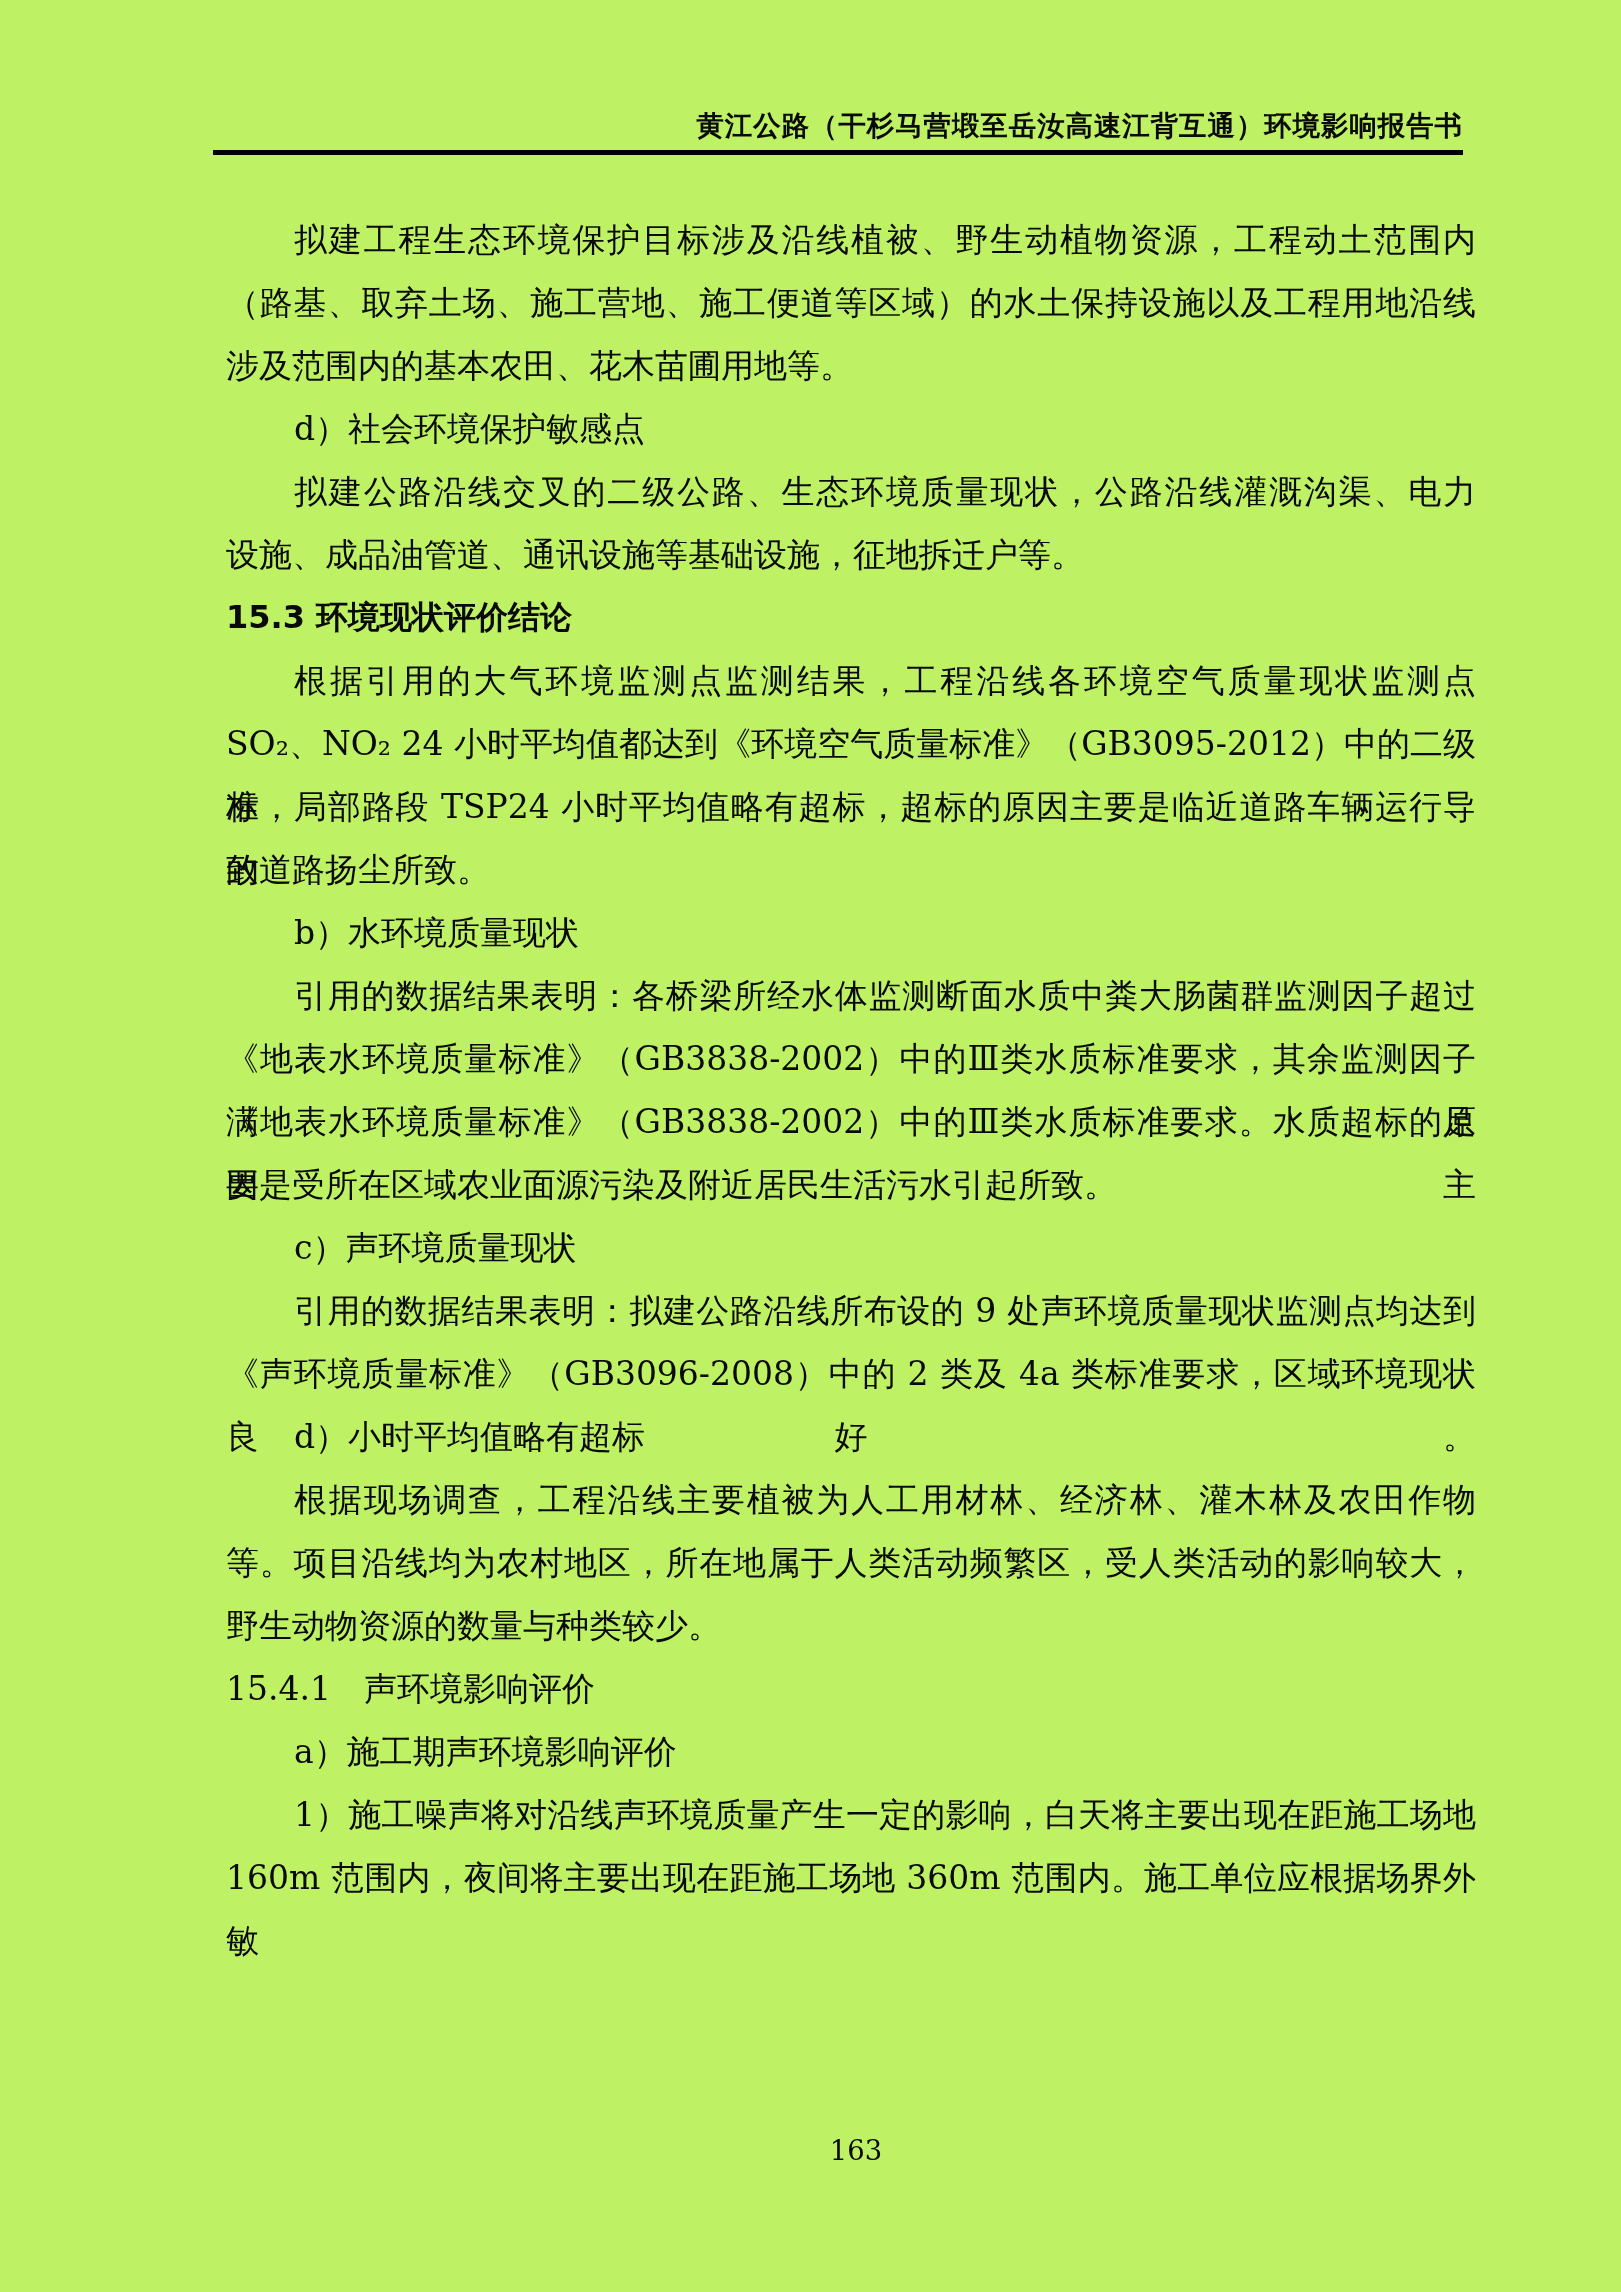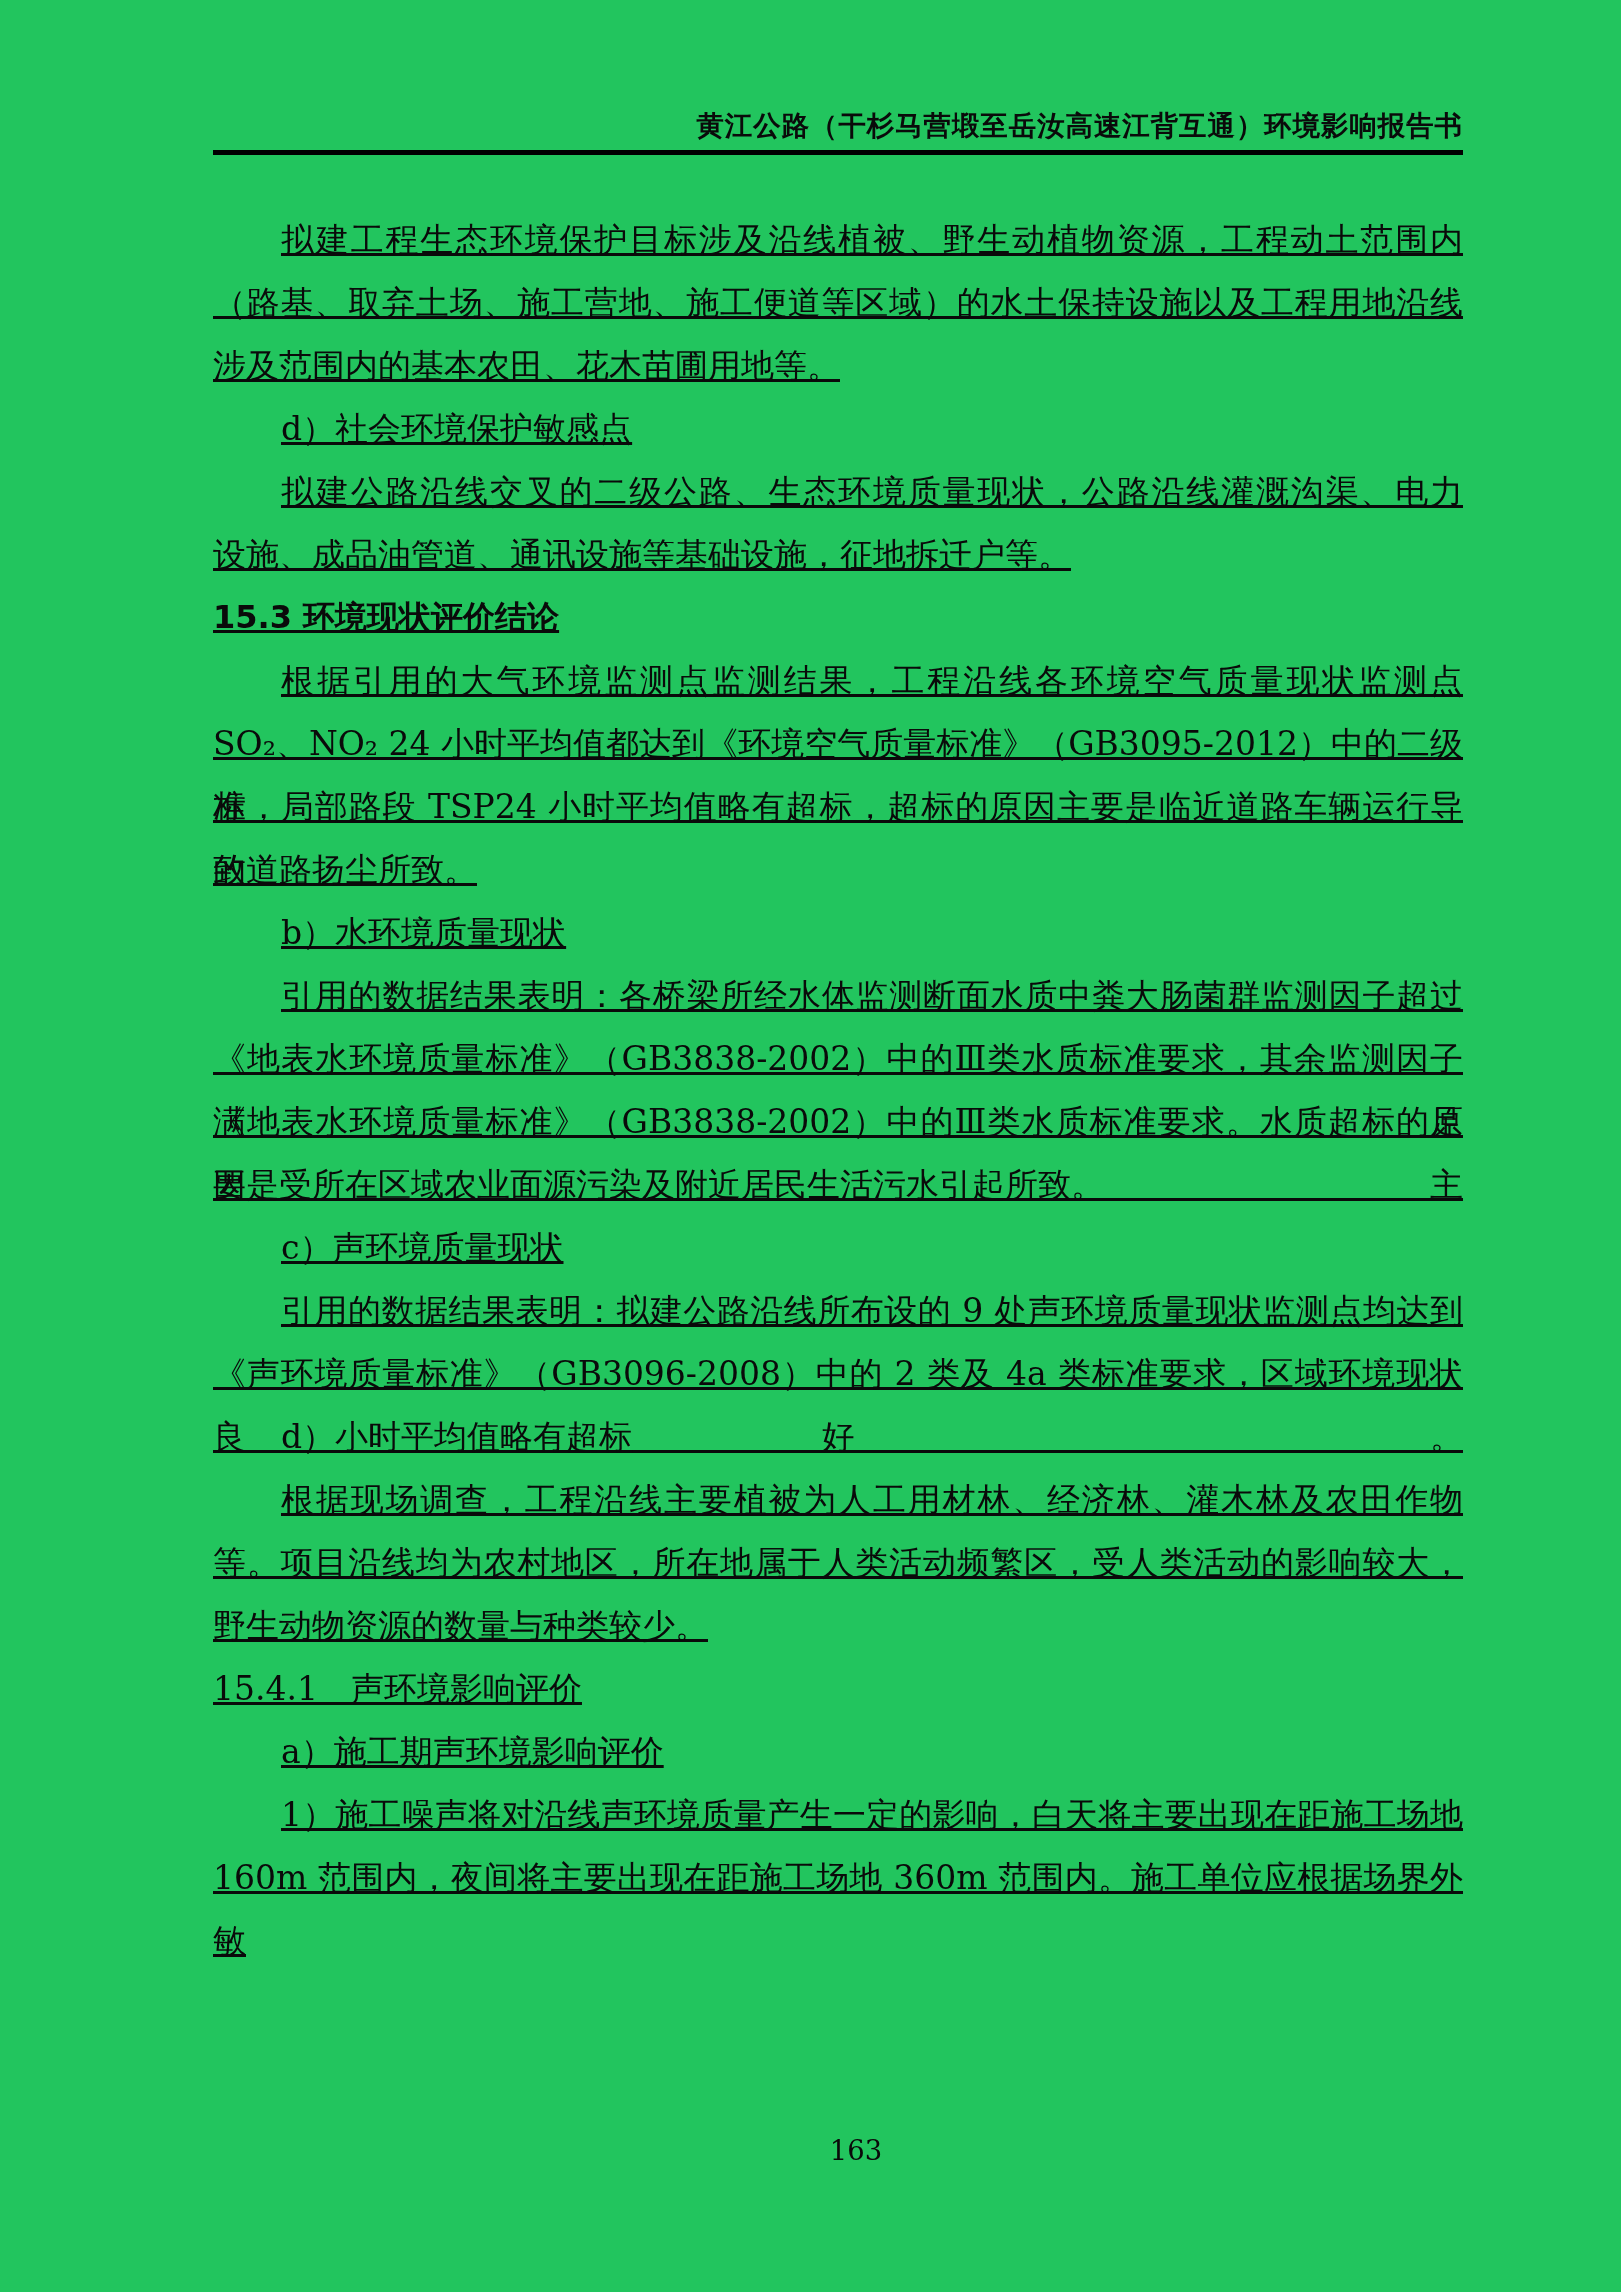--- a/index.html
+++ b/index.html
@@ -5,21 +5,21 @@
   html, body {
     margin: 0;
     padding: 0;
     background: #e8e8e8;
   }
   .page {
     position: relative;
     width: 1621px;
     height: 2293px;
     margin: 0 auto;
-    background: #22c55e;
+    background: #bef264;
     color: #0a0a0a;
     font-family: "DejaVu Serif", "Liberation Serif", serif;
     overflow: hidden;
   }
   .header-title {
     position: absolute;
     top: 108px;
     left: 213px;
     width: 1250px;
     text-align: right;
@@ -32,23 +32,22 @@
     position: absolute;
     top: 150px;
     left: 213px;
     width: 1250px;
     height: 4.9px;
     background: #000000;
   }
   .content {
     position: absolute;
     top: 208px;
-    left: 213px;
+    left: 226px;
     width: 1250px;
-    text-decoration: underline;
   }
   .line {
     height: 63px;
     line-height: 63px;
     font-size: 33px;
     white-space: pre-wrap;
   }
   .line.indent {
     text-indent: 68px;
   }

